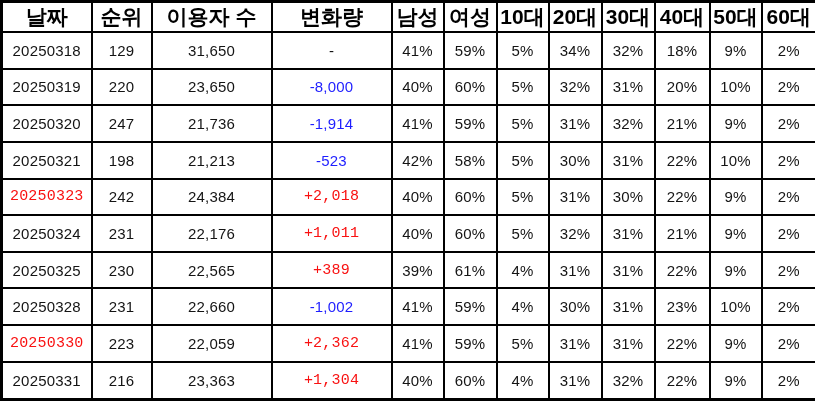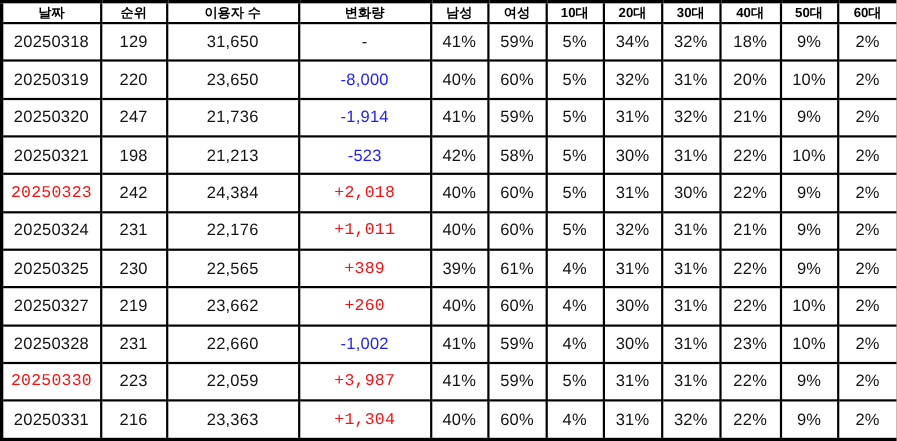--- a/index.html
+++ b/index.html
@@ -28,21 +28,21 @@
     padding: 0;
     white-space: nowrap;
     overflow: hidden;
     font-size: 15px;
     color: var(--c-default, #141414);
   }
   table, tr:first-child th { border-top-width: 3px; }
   table { border: 3px solid #000; }
   th {
     font-weight: 700;
-    font-size: 12px;
+    font-size: 21px;
     color: #000000;
   }
   td { font-weight: 400; letter-spacing: 0.2px; }
   .c-blue { color: var(--c-blue, #1e1eff); }
   .c-red  { color: var(--c-red, #f91111); font-family: Liberation Mono, monospace; }
 </style>
 </head>
 <body>
 
 <div id="stage">
@@ -170,52 +170,38 @@
           <td>39%</td>
           <td>61%</td>
           <td>4%</td>
           <td>31%</td>
           <td>31%</td>
           <td>22%</td>
           <td>9%</td>
           <td>2%</td>
         </tr>
         <tr>
-          <td>20250327</td>
-          <td>219</td>
-          <td>23,662</td>
-          <td class="c-red">+260</td>
-          <td>40%</td>
-          <td>60%</td>
-          <td>4%</td>
-          <td>30%</td>
-          <td>31%</td>
-          <td>22%</td>
-          <td>10%</td>
-          <td>2%</td>
-        </tr>
-        <tr>
           <td>20250328</td>
           <td>231</td>
           <td>22,660</td>
           <td class="c-blue">-1,002</td>
           <td>41%</td>
           <td>59%</td>
           <td>4%</td>
           <td>30%</td>
           <td>31%</td>
           <td>23%</td>
           <td>10%</td>
           <td>2%</td>
         </tr>
         <tr>
           <td class="c-red">20250330</td>
           <td>223</td>
           <td>22,059</td>
-          <td class="c-red">+3,987</td>
+          <td class="c-red">+2,362</td>
           <td>41%</td>
           <td>59%</td>
           <td>5%</td>
           <td>31%</td>
           <td>31%</td>
           <td>22%</td>
           <td>9%</td>
           <td>2%</td>
         </tr>
         <tr>

